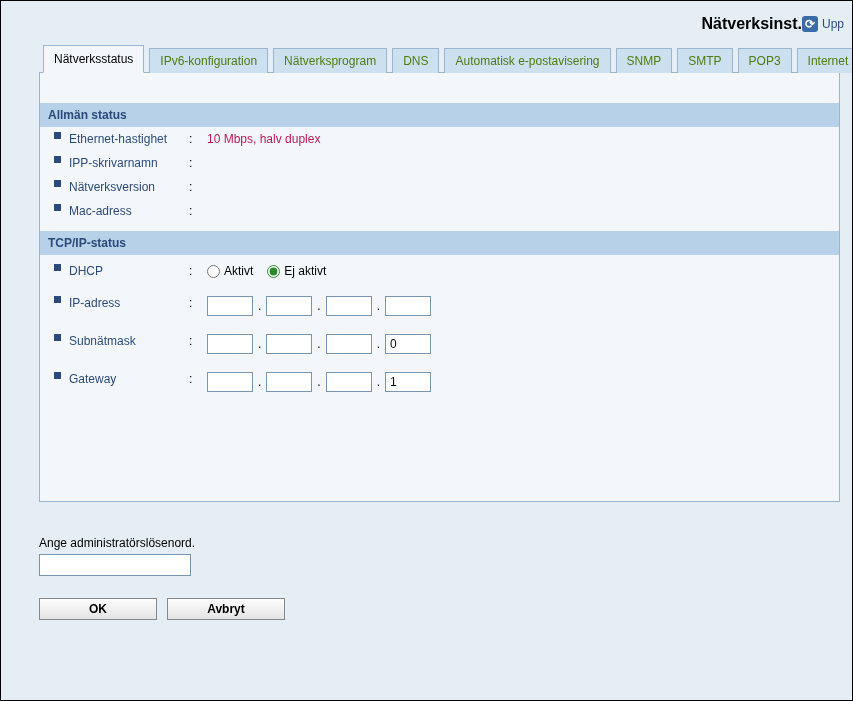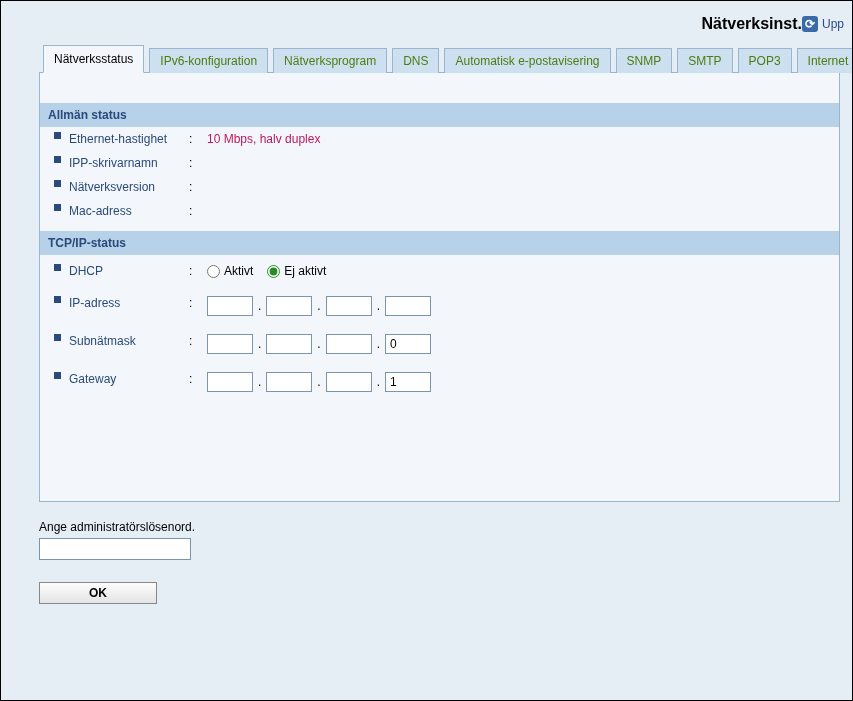--- a/index.html
+++ b/index.html
@@ -135,20 +135,21 @@
       padding: 0 4px;
       font-size: 12px;
     }
     .dot { padding: 0 2px; }
     .footer-area {
       padding: 18px 0 0 38px;
     }
     .admin-label {
       font-size: 12px;
       margin-bottom: 4px;
+      margin-top: 16px;
     }
     .admin-input {
       width: 152px;
       height: 22px;
       border: 1px solid #7a95b0;
       padding: 0 4px;
     }
     .button-row {
       display: flex;
       gap: 10px;
@@ -279,14 +280,15 @@
       <input type="text" value="1" style="">
     </div>
   </div>
 </div>
 
 <div class="footer-area">
   <div class="admin-label">Ange administratörslösenord.</div>
   <input type="password" class="admin-input" value="" style="">
   <div class="button-row">
     <button class="btn">OK</button>
+    <button class="btn">Avbryt</button>
   </div>
 </div>
 
 </body></html>

